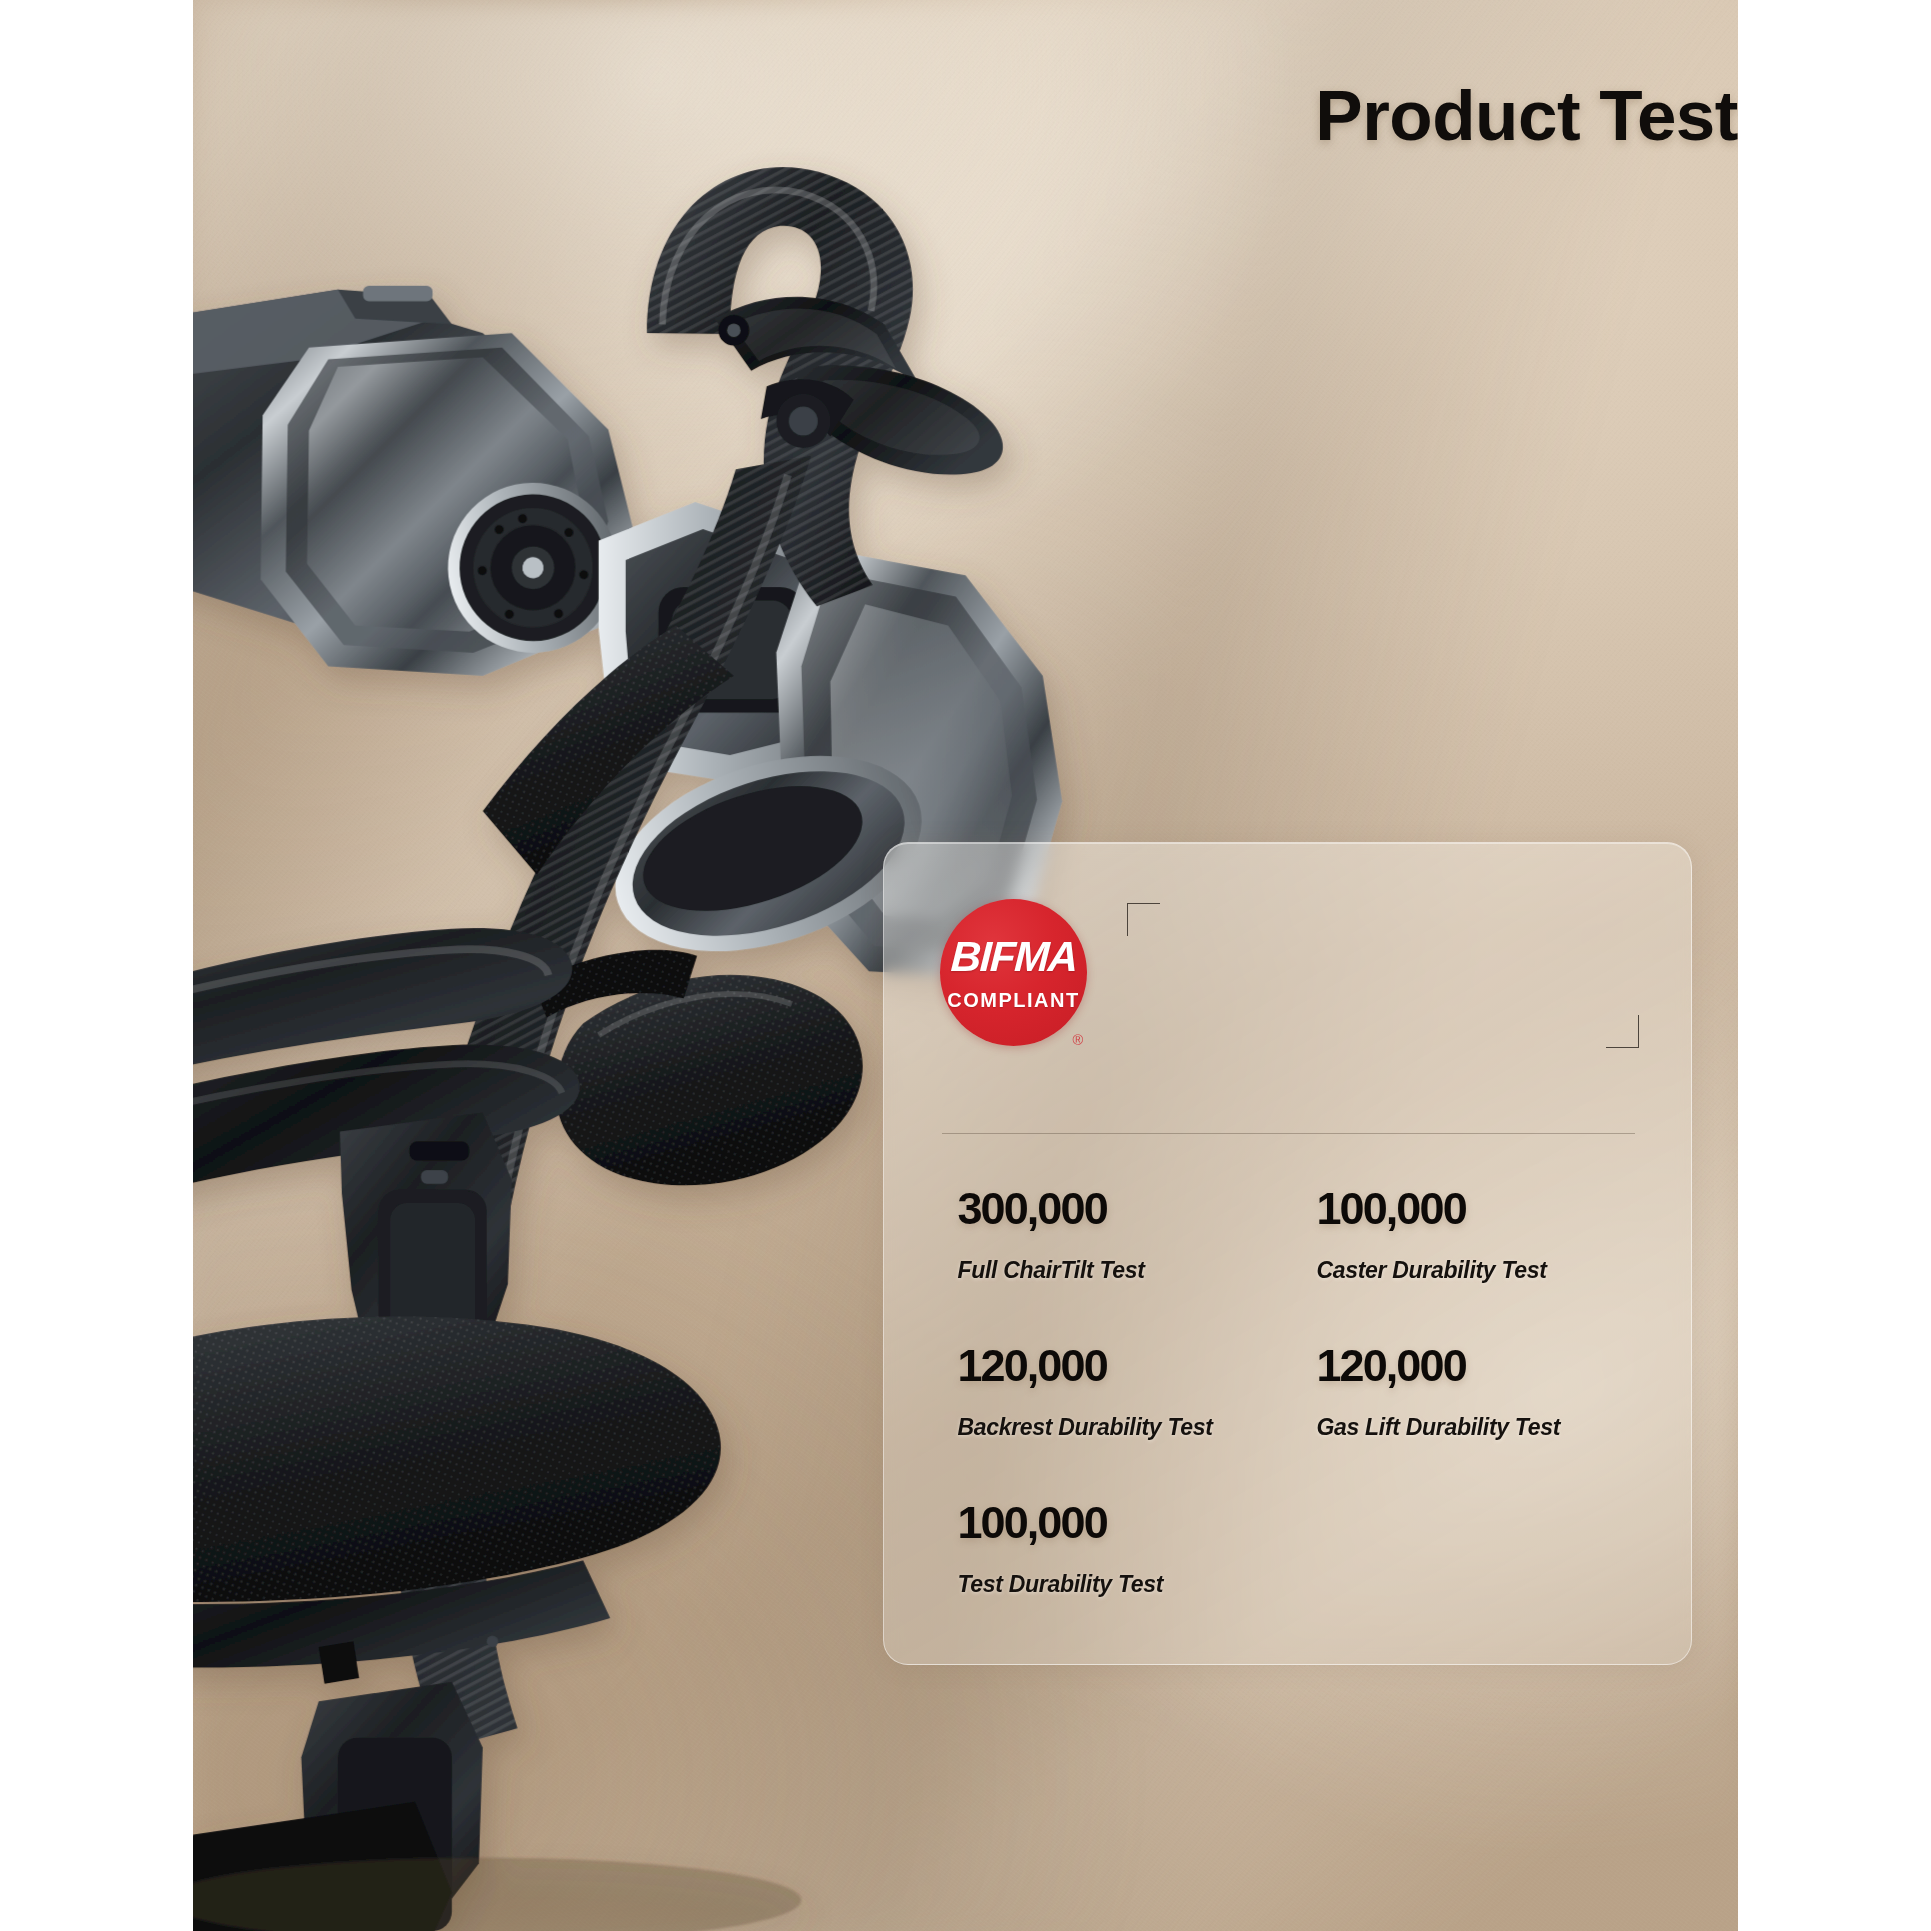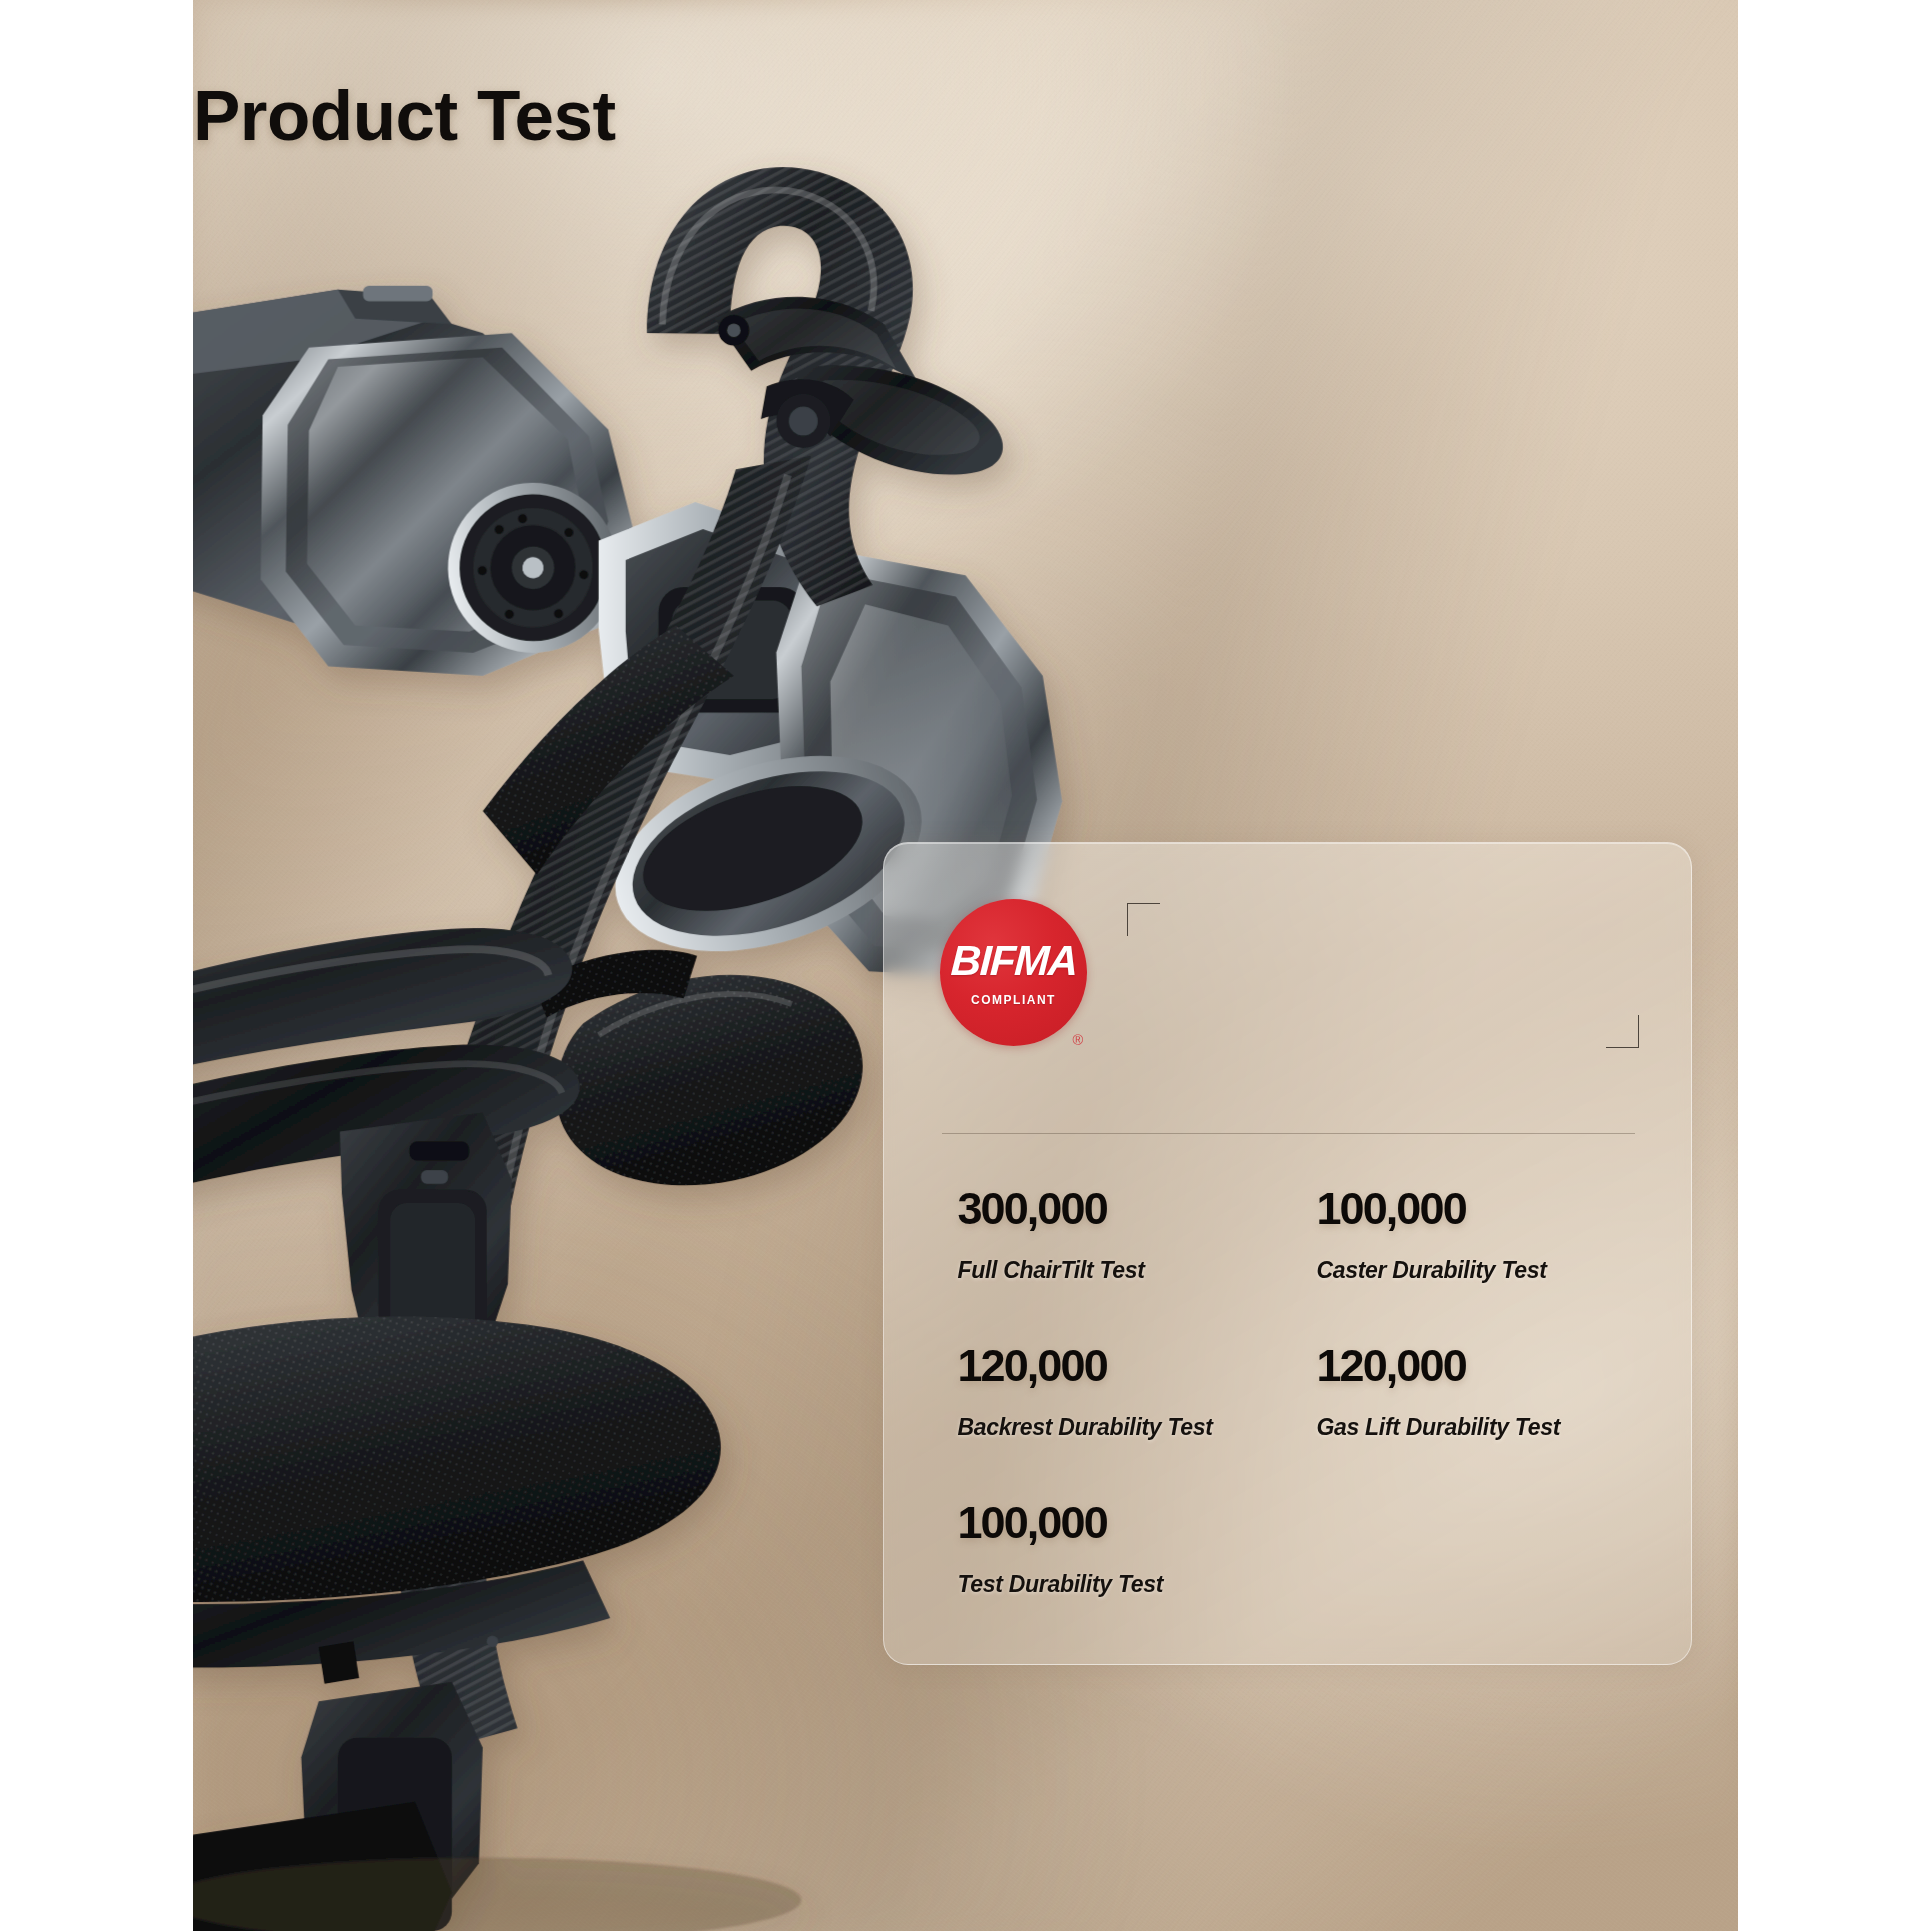--- a/index.html
+++ b/index.html
@@ -55,21 +55,21 @@
     position:absolute; inset:0; opacity:.2;
     background-image:
       repeating-linear-gradient(37deg, rgba(255,255,255,.09) 0 1px, rgba(0,0,0,0) 1px 2.9px),
       repeating-linear-gradient(-51deg, rgba(90,70,50,.07) 0 1px, rgba(0,0,0,0) 1px 3.9px);
   }
 
   
   #title {
     position:absolute;
     left:0; top:75px; width:1545px;
-    text-align:left;
+    text-align:right;
     font-size:71px; font-weight:800;
     letter-spacing:-0.5px;
     color:#100d0b;
     text-shadow:0 2.9px 8.7px rgba(120,96,70,.35);
   }
 
   
   #chair { position:absolute; left:0; top:0; width:1545px; height:1931px; }
   #chair svg { position:absolute; left:0; top:0; width:1545px; height:1931px; }
 
@@ -99,21 +99,21 @@
     align-items:center; justify-content:center;
   }
   #bifma-main {
     color:#ffffff; font-size:42px; font-weight:800;
     letter-spacing:-1.4px; line-height:1;
     font-style:italic;
     transform:skewX(-3deg);
     text-shadow:0 1px 1.9px rgba(110,12,16,.35);
   }
   #bifma-sub {
-    color:#ffffff; font-size:12px; font-weight:700;
+    color:#ffffff; font-size:20px; font-weight:700;
     letter-spacing:1.5px; line-height:1;
     margin-top:12px;
     text-shadow:0 1px 1px rgba(110,12,16,.3);
     text-align:right;
   }
   #bifma-reg {
     position:absolute; right:3.9px; bottom:-1.9px;
     color:#d1444a; font-size:14.5px; line-height:1;
   }
 

